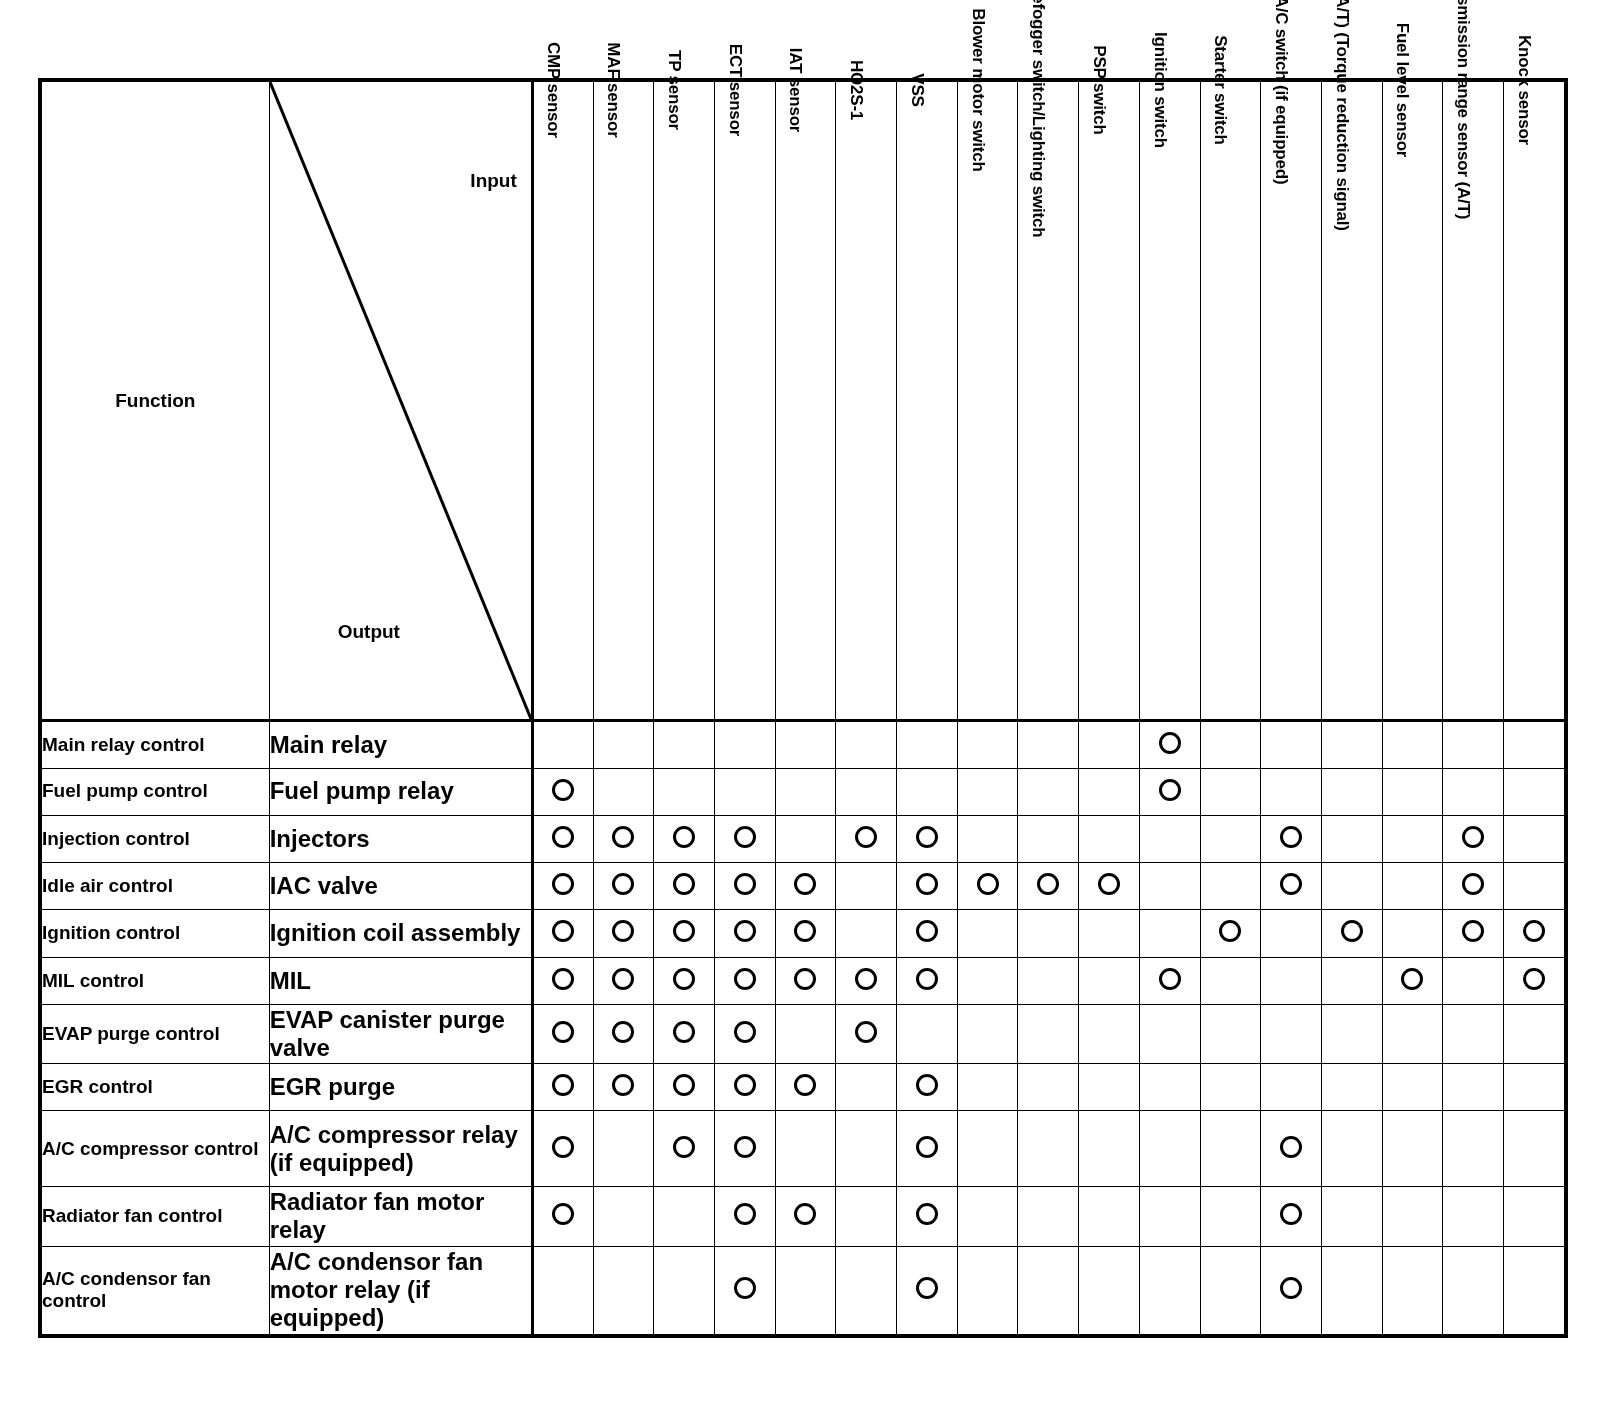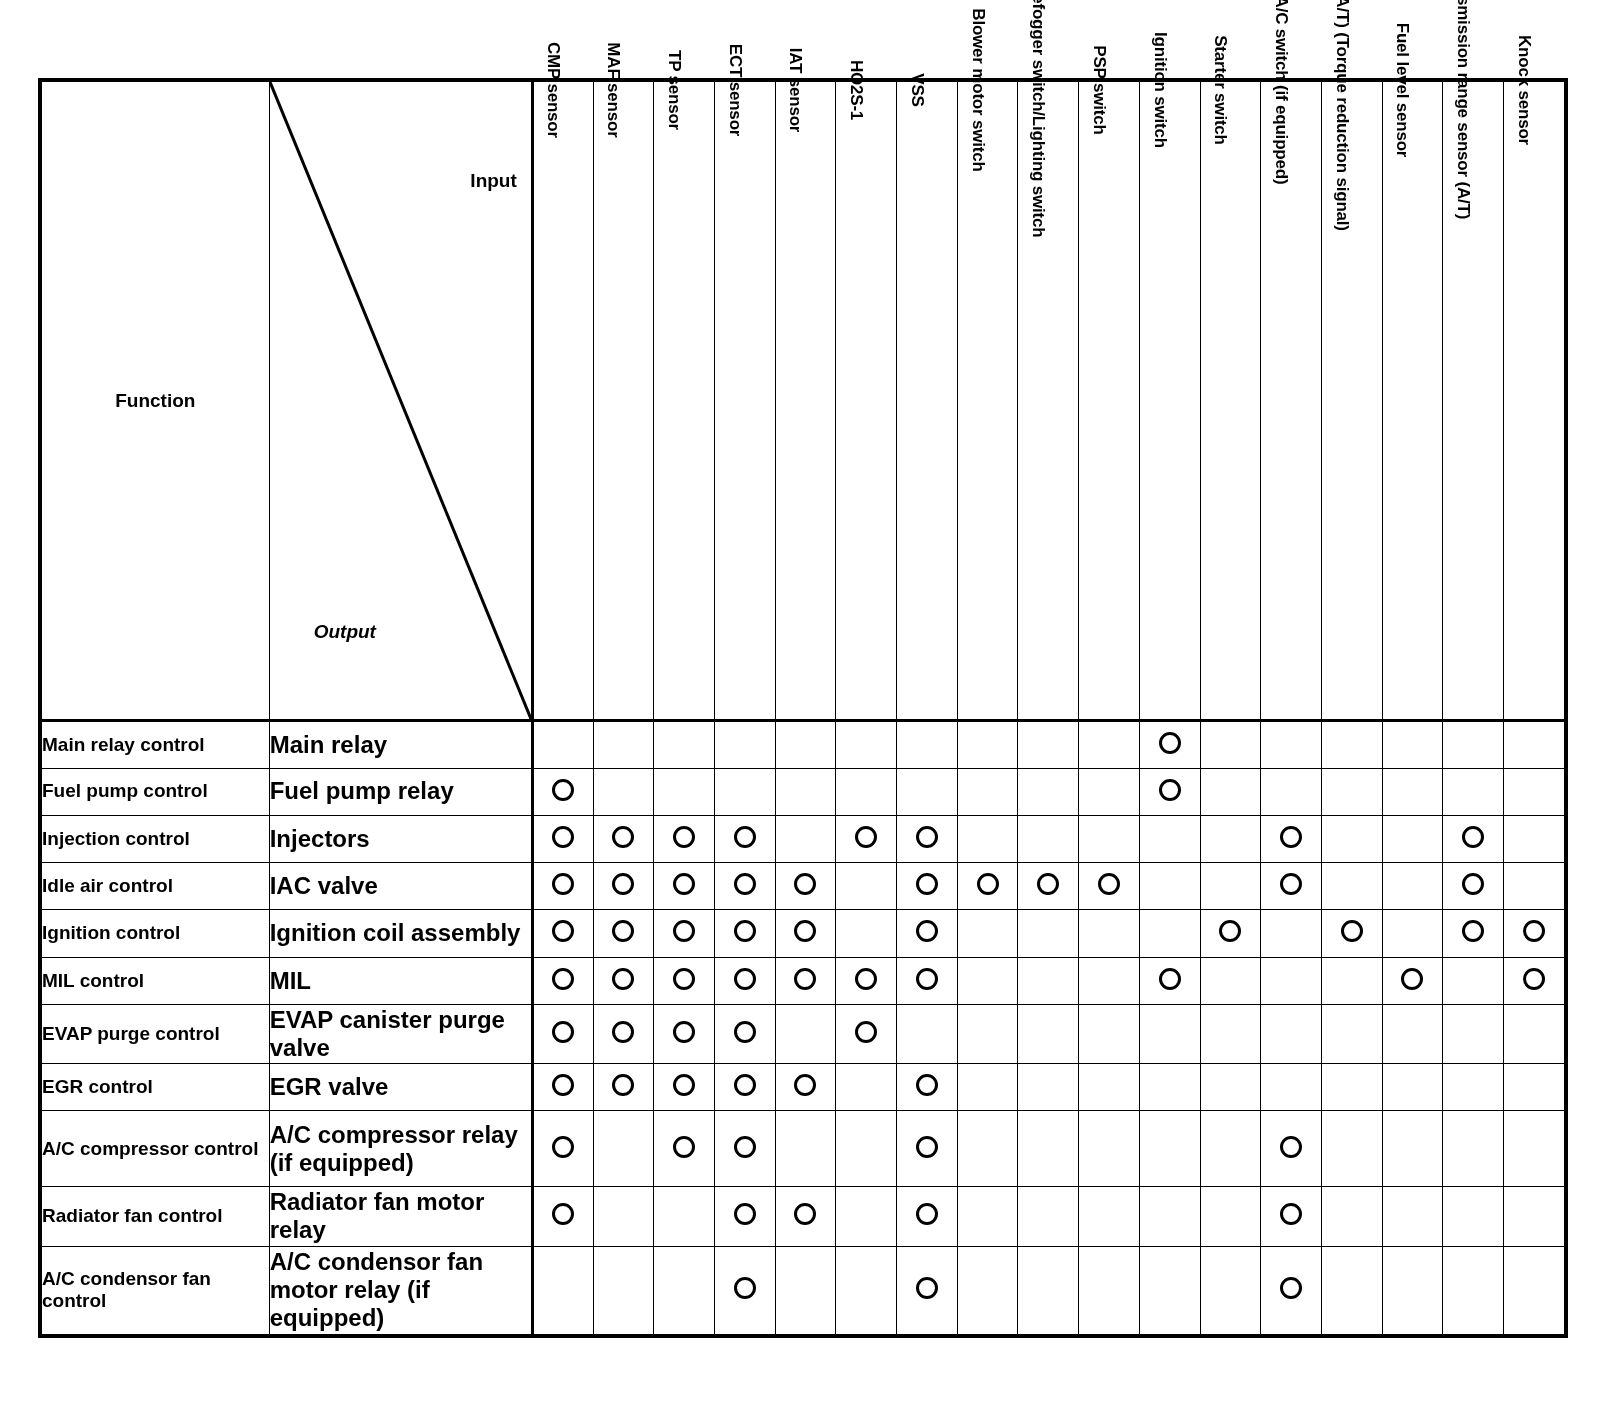--- a/index.html
+++ b/index.html
@@ -59,25 +59,24 @@
   }
   .lbl-input {
     position: absolute;
     right: 14px;
     top: 88px;
     font-size: 19px;
     font-weight: bold;
   }
   .lbl-output {
     position: absolute;
-    left: 44px;
+    left: 68px;
     bottom: 76px;
     font-size: 19px;
     font-weight: bold;
-    font-style: italic;
   }
   .vert-head {
     position: relative;
     height: 100%;
   }
   .vert-head span {
     position: absolute;
     left: 50%;
     top: 8px;
     transform: translateX(-50%) rotate(90deg);
@@ -336,21 +335,21 @@
             <td class="mark-cell"></td>
             <td class="mark-cell"></td>
             <td class="mark-cell"></td>
             <td class="mark-cell"></td>
             <td class="mark-cell"></td>
             <td class="mark-cell"></td>
             <td class="mark-cell"></td>
           </tr>
           <tr style="height: 46px;">
             <td class="func-cell">EGR control</td>
-            <td class="out-cell">EGR valve</td>
+            <td class="out-cell">EGR purge</td>
             <td class="mark-cell thick-left"><span class="dot"></span></td>
             <td class="mark-cell"><span class="dot"></span></td>
             <td class="mark-cell"><span class="dot"></span></td>
             <td class="mark-cell"><span class="dot"></span></td>
             <td class="mark-cell"><span class="dot"></span></td>
             <td class="mark-cell"></td>
             <td class="mark-cell"><span class="dot"></span></td>
             <td class="mark-cell"></td>
             <td class="mark-cell"></td>
             <td class="mark-cell"></td>

